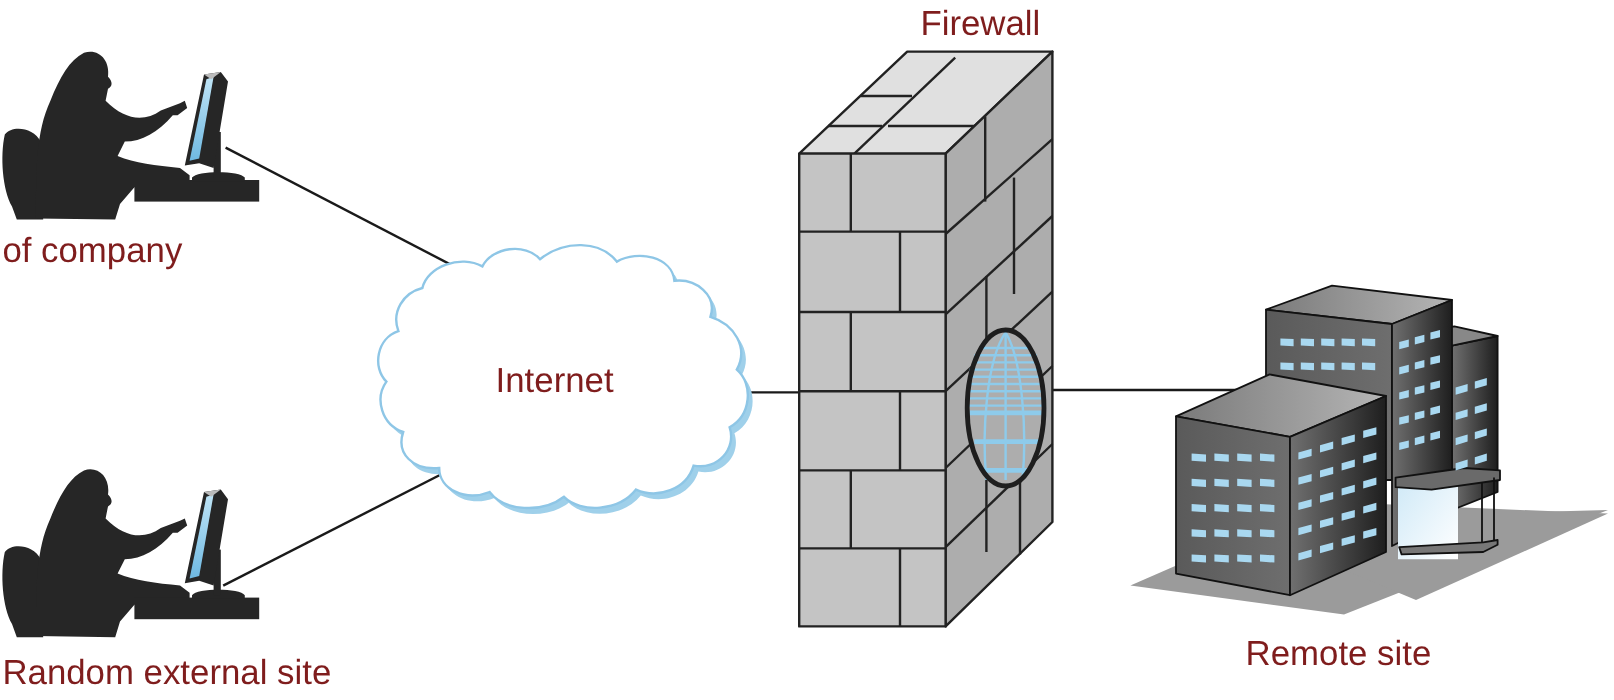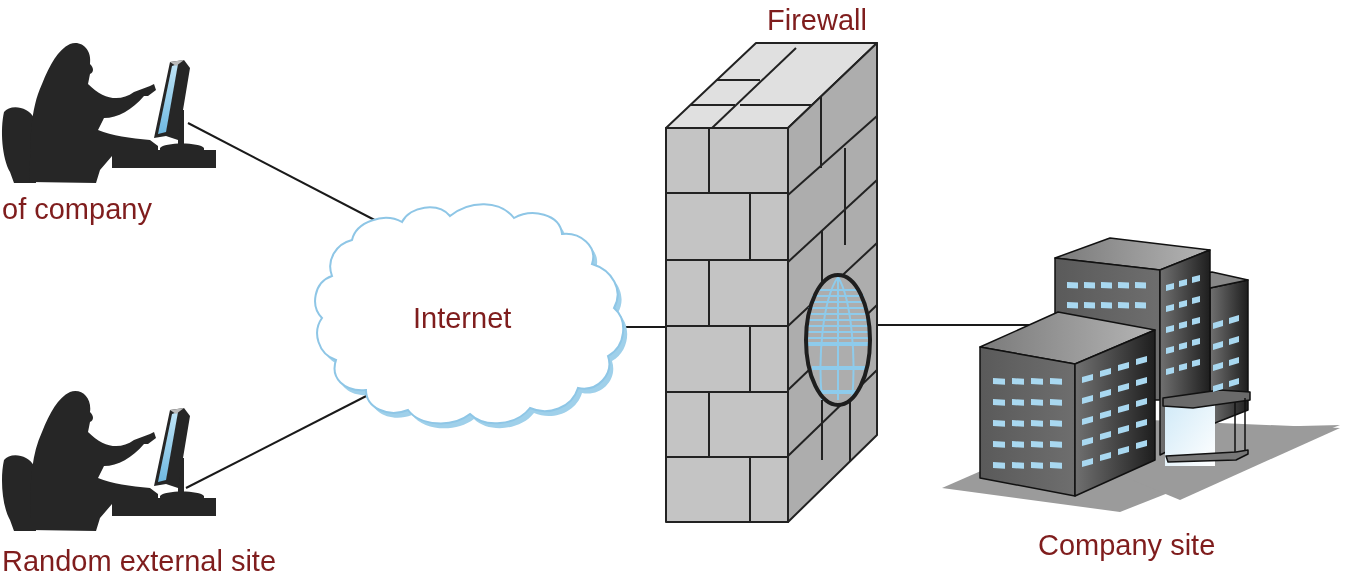--- a/index.html
+++ b/index.html
@@ -244,13 +244,13 @@
       <polygon points="1229,381 1239,378 1239,384 1229,387" fill="#a9d8f0"></polygon>
     </g>
 </svg>
 
 <div class="label" id="lbl-remote">
   <div>of company</div>
 </div>
 <div class="label" id="lbl-random">Random external site</div>
 <div class="label" id="lbl-internet">Internet</div>
 <div class="label" id="lbl-firewall">Firewall</div>
-<div class="label" id="lbl-company">Company site</div>
+<div class="label" id="lbl-company">Remote site</div>
 
 </body></html>

